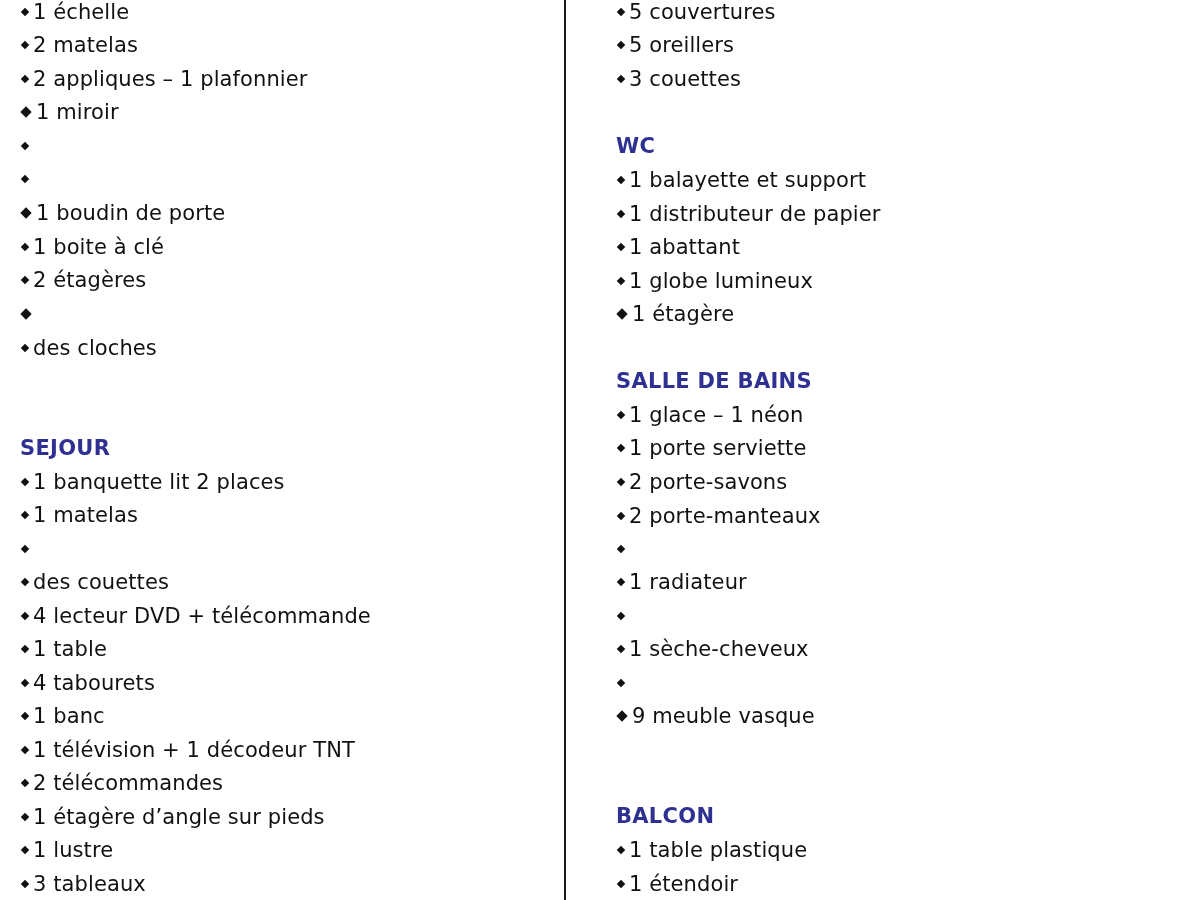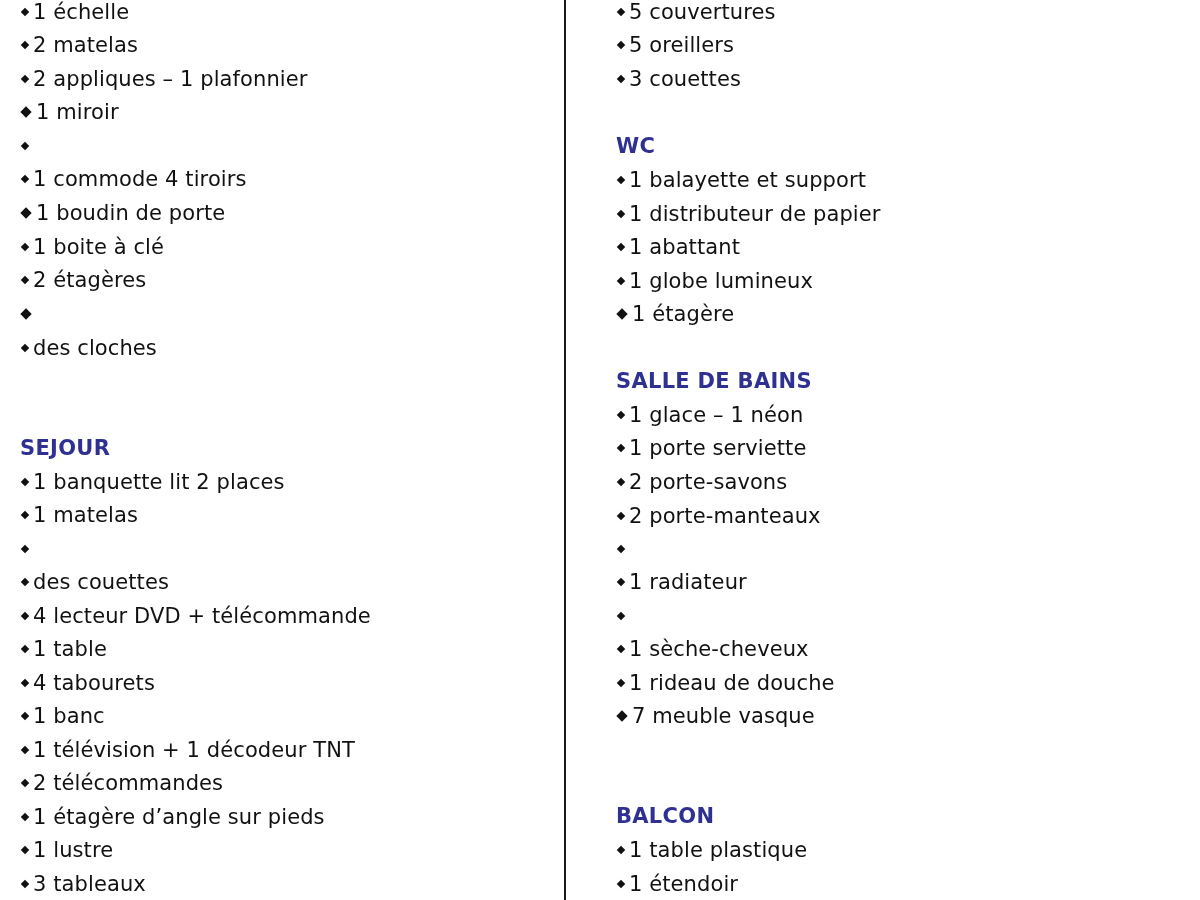--- a/index.html
+++ b/index.html
@@ -70,21 +70,21 @@
 
   <div class="divider"></div>
 
   <div class="col col-left">
     <div>
       <div class="line item" style="top:-3px"><span class="bullet"></span><span>1 échelle</span></div>
       <div class="line item" style="top:30px"><span class="bullet"></span><span>2 matelas</span></div>
       <div class="line item" style="top:64px"><span class="bullet"></span><span>2 appliques – 1 plafonnier</span></div>
       <div class="line item" style="top:97px"><span class="bullet big"></span><span>1 miroir</span></div>
       <div class="line item" style="top:131px"><span class="bullet"></span></div>
-      <div class="line item" style="top:164px"><span class="bullet"></span><span>1 commode 4 tiroirs</span></div>
+      <div class="line item" style="top:164px"><span class="bullet"></span></div>
       <div class="line item" style="top:198px"><span class="bullet big"></span><span>1 boudin de porte</span></div>
       <div class="line item" style="top:232px"><span class="bullet"></span><span>1 boite à clé</span></div>
       <div class="line item" style="top:265px"><span class="bullet"></span><span>2 étagères</span></div>
       <div class="line item" style="top:299px"><span class="bullet big"></span></div>
       <div class="line item" style="top:333px"><span class="bullet"></span><span>des cloches</span></div>
     </div>
 
     <div>
       <div class="line heading" style="top:433px">SEJOUR</div>
       <div class="line item" style="top:467px"><span class="bullet"></span><span>1 banquette lit 2 places</span></div>
@@ -122,22 +122,22 @@
     <div>
       <div class="line heading" style="top:366px">SALLE DE BAINS</div>
       <div class="line item" style="top:400px"><span class="bullet"></span><span>1 glace – 1 néon</span></div>
       <div class="line item" style="top:433px"><span class="bullet"></span><span>1 porte serviette</span></div>
       <div class="line item" style="top:467px"><span class="bullet"></span><span>2 porte-savons</span></div>
       <div class="line item" style="top:501px"><span class="bullet"></span><span>2 porte-manteaux</span></div>
       <div class="line item" style="top:534px"><span class="bullet"></span></div>
       <div class="line item" style="top:567px"><span class="bullet"></span><span>1 radiateur</span></div>
       <div class="line item" style="top:601px"><span class="bullet"></span></div>
       <div class="line item" style="top:634px"><span class="bullet"></span><span>1 sèche-cheveux</span></div>
-      <div class="line item" style="top:668px"><span class="bullet"></span><span>1 rideau de douche</span></div>
-      <div class="line item" style="top:701px"><span class="bullet big"></span><span>7 meuble vasque</span></div>
+      <div class="line item" style="top:668px"><span class="bullet"></span></div>
+      <div class="line item" style="top:701px"><span class="bullet big"></span><span>9 meuble vasque</span></div>
     </div>
 
     <div>
       <div class="line heading" style="top:801px">BALCON</div>
       <div class="line item" style="top:835px"><span class="bullet"></span><span>1 table plastique</span></div>
       <div class="line item" style="top:869px"><span class="bullet"></span><span>1 étendoir</span></div>
     </div>
   </div>
 </div>
 

